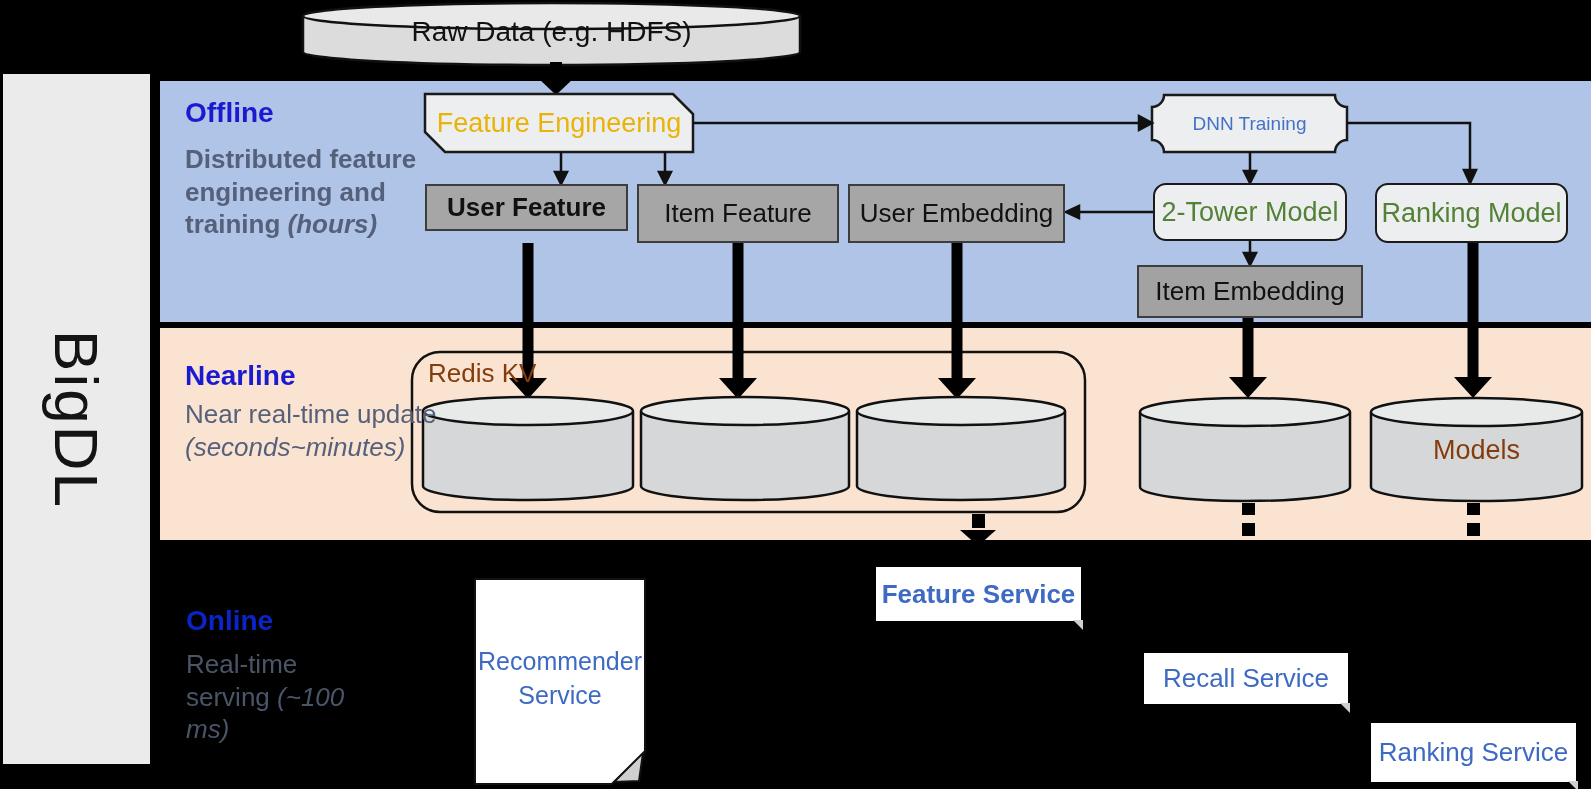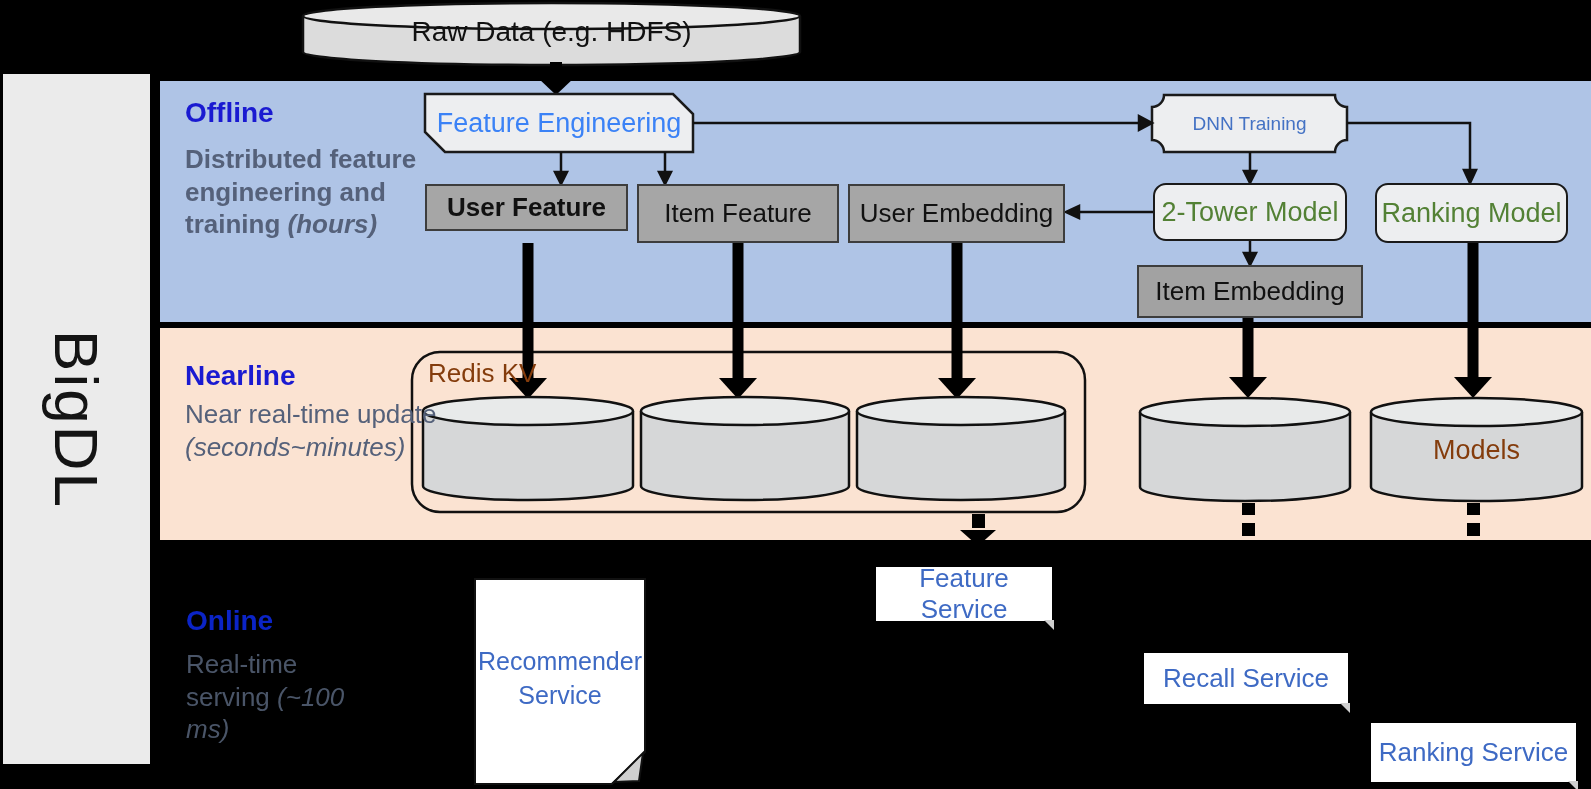--- a/index.html
+++ b/index.html
@@ -136,21 +136,21 @@
   <div class="lbl center" style="left:303px;top:12px;width:497px;height:40px;font-size:28px;color:#111;">
     <span>Raw Data (e.g. HDFS)</span>
   </div>
 
   <div class="lbl section-label" style="left:185px;top:97px;">Offline</div>
   <div class="lbl section-desc" style="left:185px;top:143px;width:235px;font-weight:bold;">
     <span>Distributed feature engineering and training</span>
     <em>(hours)</em>
   </div>
 
-  <div class="lbl center" style="left:425px;top:94px;width:268px;height:58px;font-size:27px;color:#3b82f6;border-radius:19px;">
+  <div class="lbl center" style="left:425px;top:94px;width:268px;height:58px;font-size:27px;color:#eab308;border-radius:19px;">
     <span>Feature Engineering</span>
   </div>
   <div class="lbl center" style="left:1152px;top:95px;width:195px;height:57px;font-size:19px;color:#4472c4;">
     <span>DNN Training</span>
   </div>
   <div class="node gray-box center" style="left:425px;top:184px;width:203px;height:47px;font-weight:bold;">
     <span>User Feature</span>
   </div>
   <div class="node gray-box center" style="left:637px;top:184px;width:202px;height:59px;">
     <span>Item Feature</span>
@@ -181,21 +181,21 @@
 
   <div class="lbl section-label" style="left:186px;top:605px;color:#0b24c7;">Online</div>
   <div class="lbl section-desc" style="left:186px;top:648px;width:160px;color:#4a5568;">
     <span>Real-time serving</span>
     <em>(~100 ms)</em>
   </div>
 
   <div class="lbl center doc-text" style="left:475px;top:579px;width:170px;height:200px;">
     <span>Recommender Service</span>
   </div>
-  <div class="node note center" style="left:876px;top:567px;width:176px;height:54px;">
+  <div class="node note center" style="left:876px;top:567px;width:205px;height:54px;font-weight:bold;">
     <span>Feature Service</span>
     <span class="fold"></span>
   </div>
   <div class="node note center" style="left:1144px;top:653px;width:204px;height:51px;">
     <span>Recall Service</span>
     <span class="fold"></span>
   </div>
   <div class="node note center" style="left:1371px;top:723px;width:205px;height:59px;">
     <span>Ranking Service</span>
     <span class="fold"></span>

